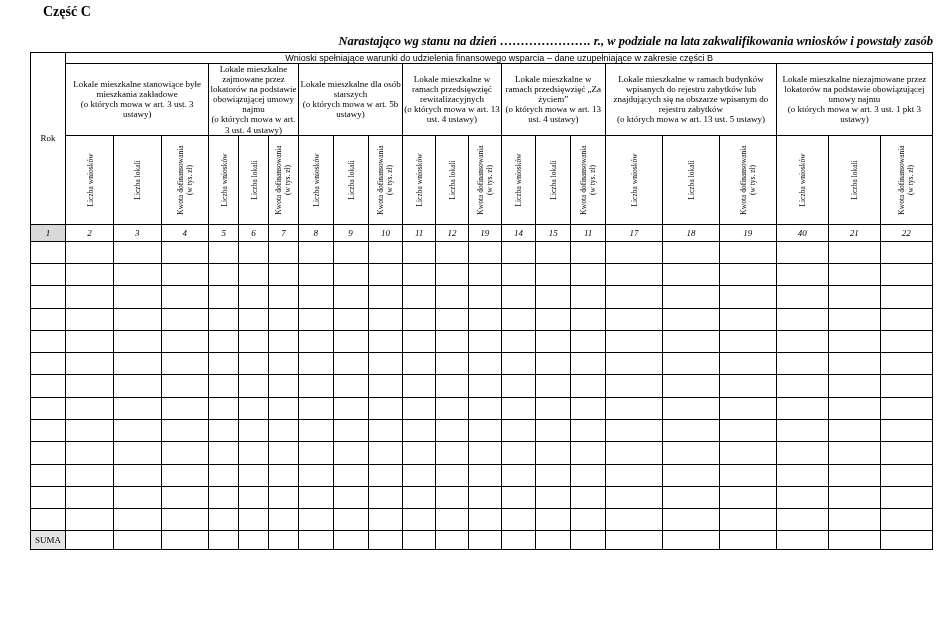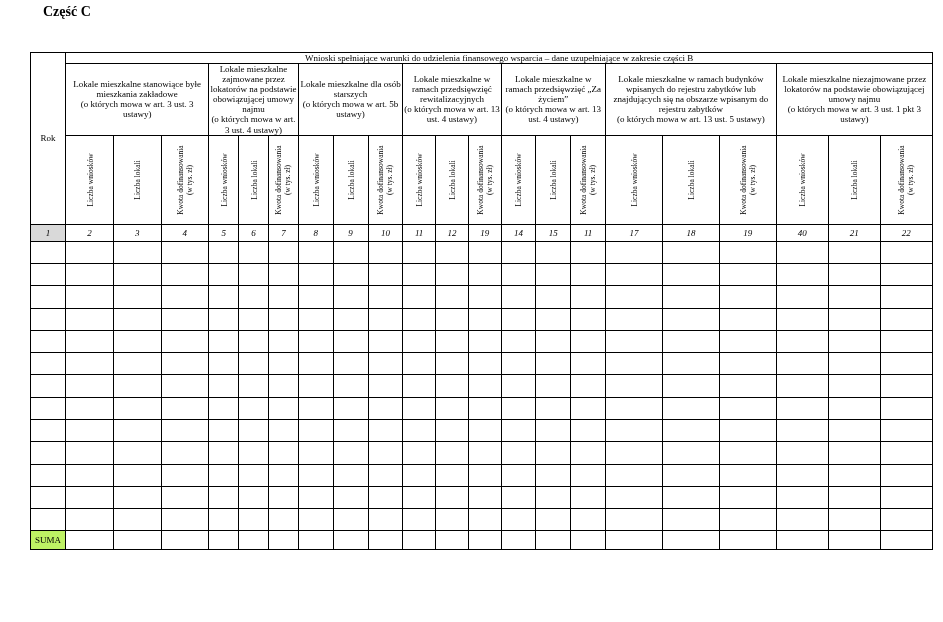--- a/index.html
+++ b/index.html
@@ -54,21 +54,21 @@
     padding: 0;
     font-weight: normal;
     vertical-align: middle;
     text-align: center;
     font-size: 9px;
     line-height: 1.12;
   }
   .banner {
     font-size: 10px;
     padding: 4px 2px;
-    font-family: Liberation Serif, serif;
+    font-family: Liberation Sans, sans-serif;
   }
   .grp {
     font-size: 9.5px;
     padding: 3px 2px;
     line-height: 1.15;
     font-family: Liberation Serif, serif;
   }
   .rok-cell {
     font-size: 10px;
     font-family: "Liberation Serif", serif;
@@ -100,31 +100,32 @@
   .datarow td {
     height: 21.3px;
   }
   .sumrow td {
     height: 18px;
     font-size: 9.5px;
     text-align: left;
     padding-left: 3px;
   }
   .sumrow td.sum-label {
-    background: #bef264;
+    background: #e5e5e5;
     font-size: 9px;
   }
 </style>
 </head>
 <body>
 
 <div class="page">
 
   <div class="section-title">Część C</div>
 
+  <div class="note-line">Narastająco wg stanu na dzień …………………. r., w podziale na lata zakwalifikowania  wniosków i powstały zasób</div>
 
   <table class="grid">
     <colgroup id="colgroup">
         <col style="width: 33px;">
         <col style="width: 44.6667px;">
         <col style="width: 44.6667px;">
         <col style="width: 44.6667px;">
         <col style="width: 28px;">
         <col style="width: 28px;">
         <col style="width: 28px;">

